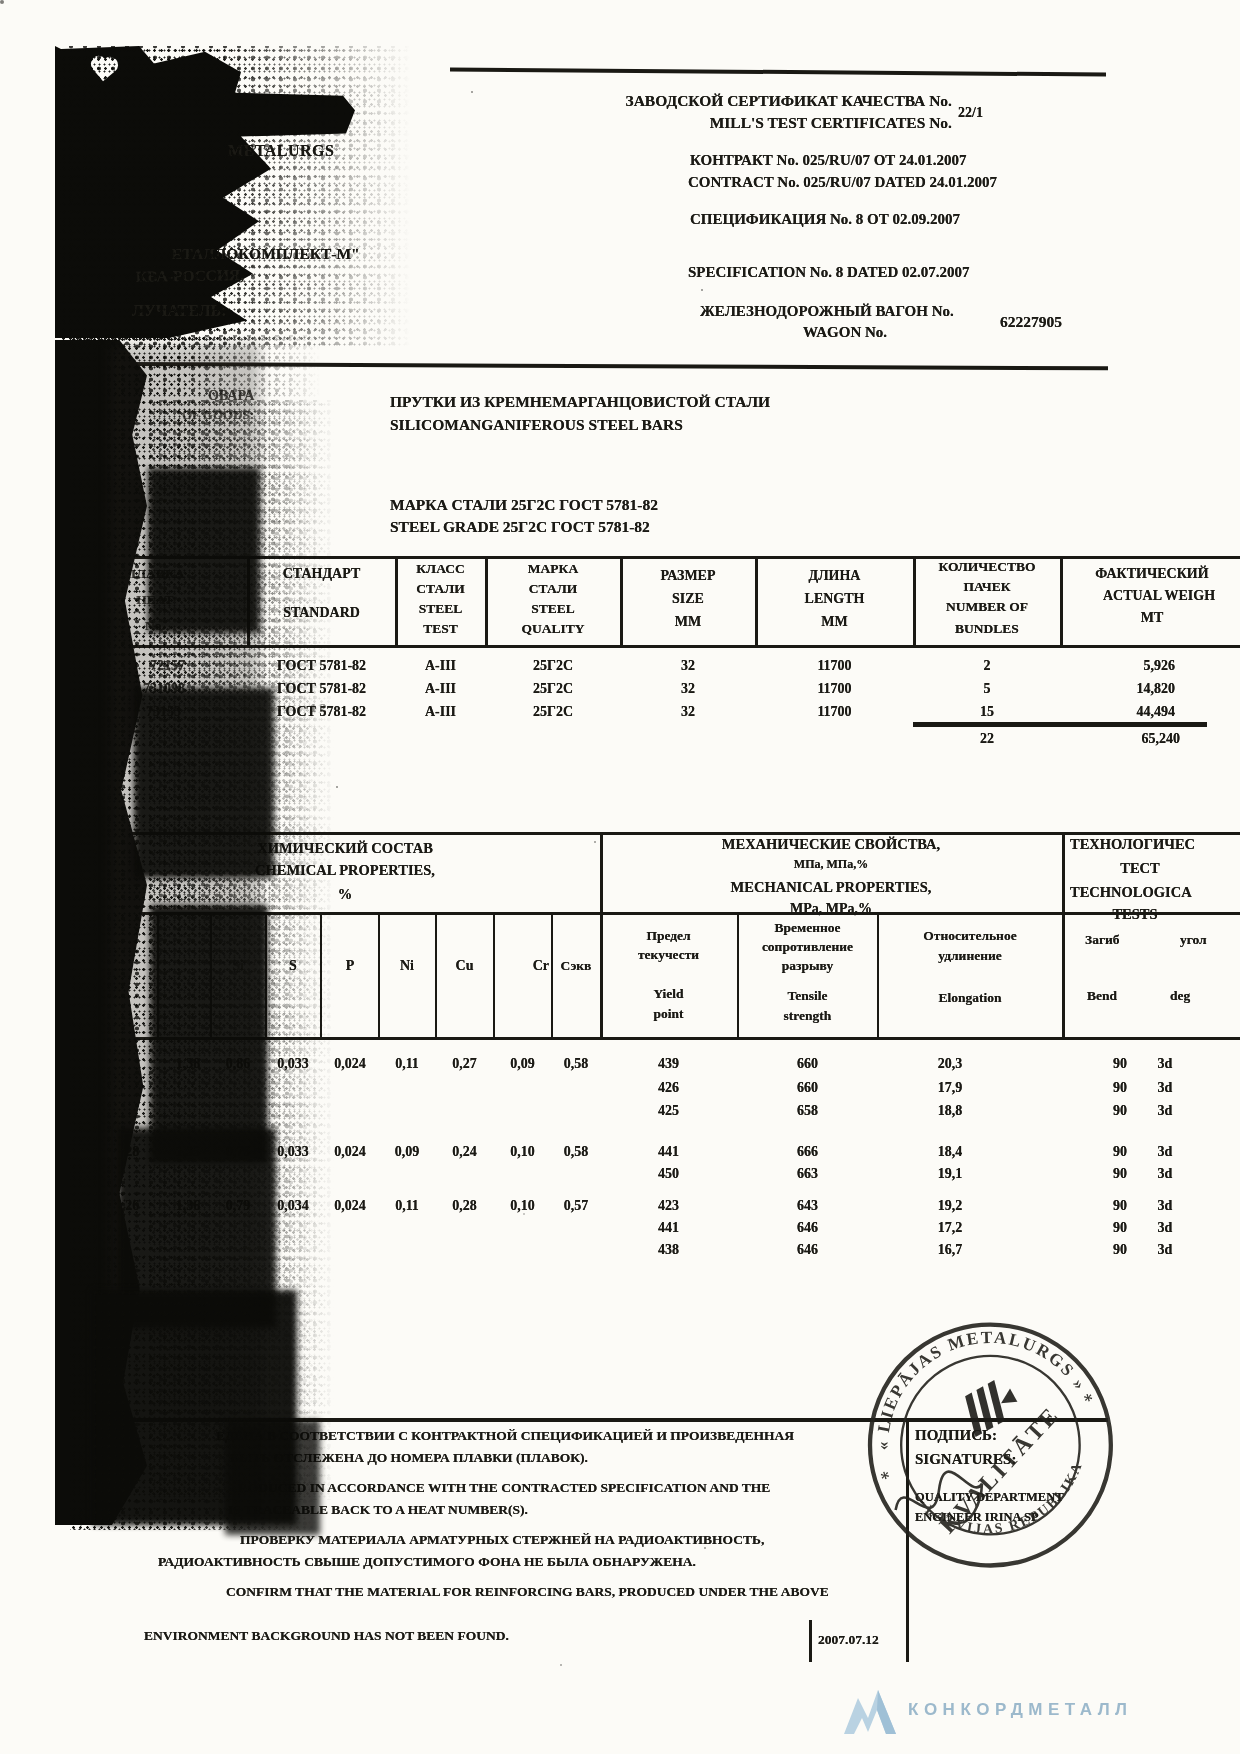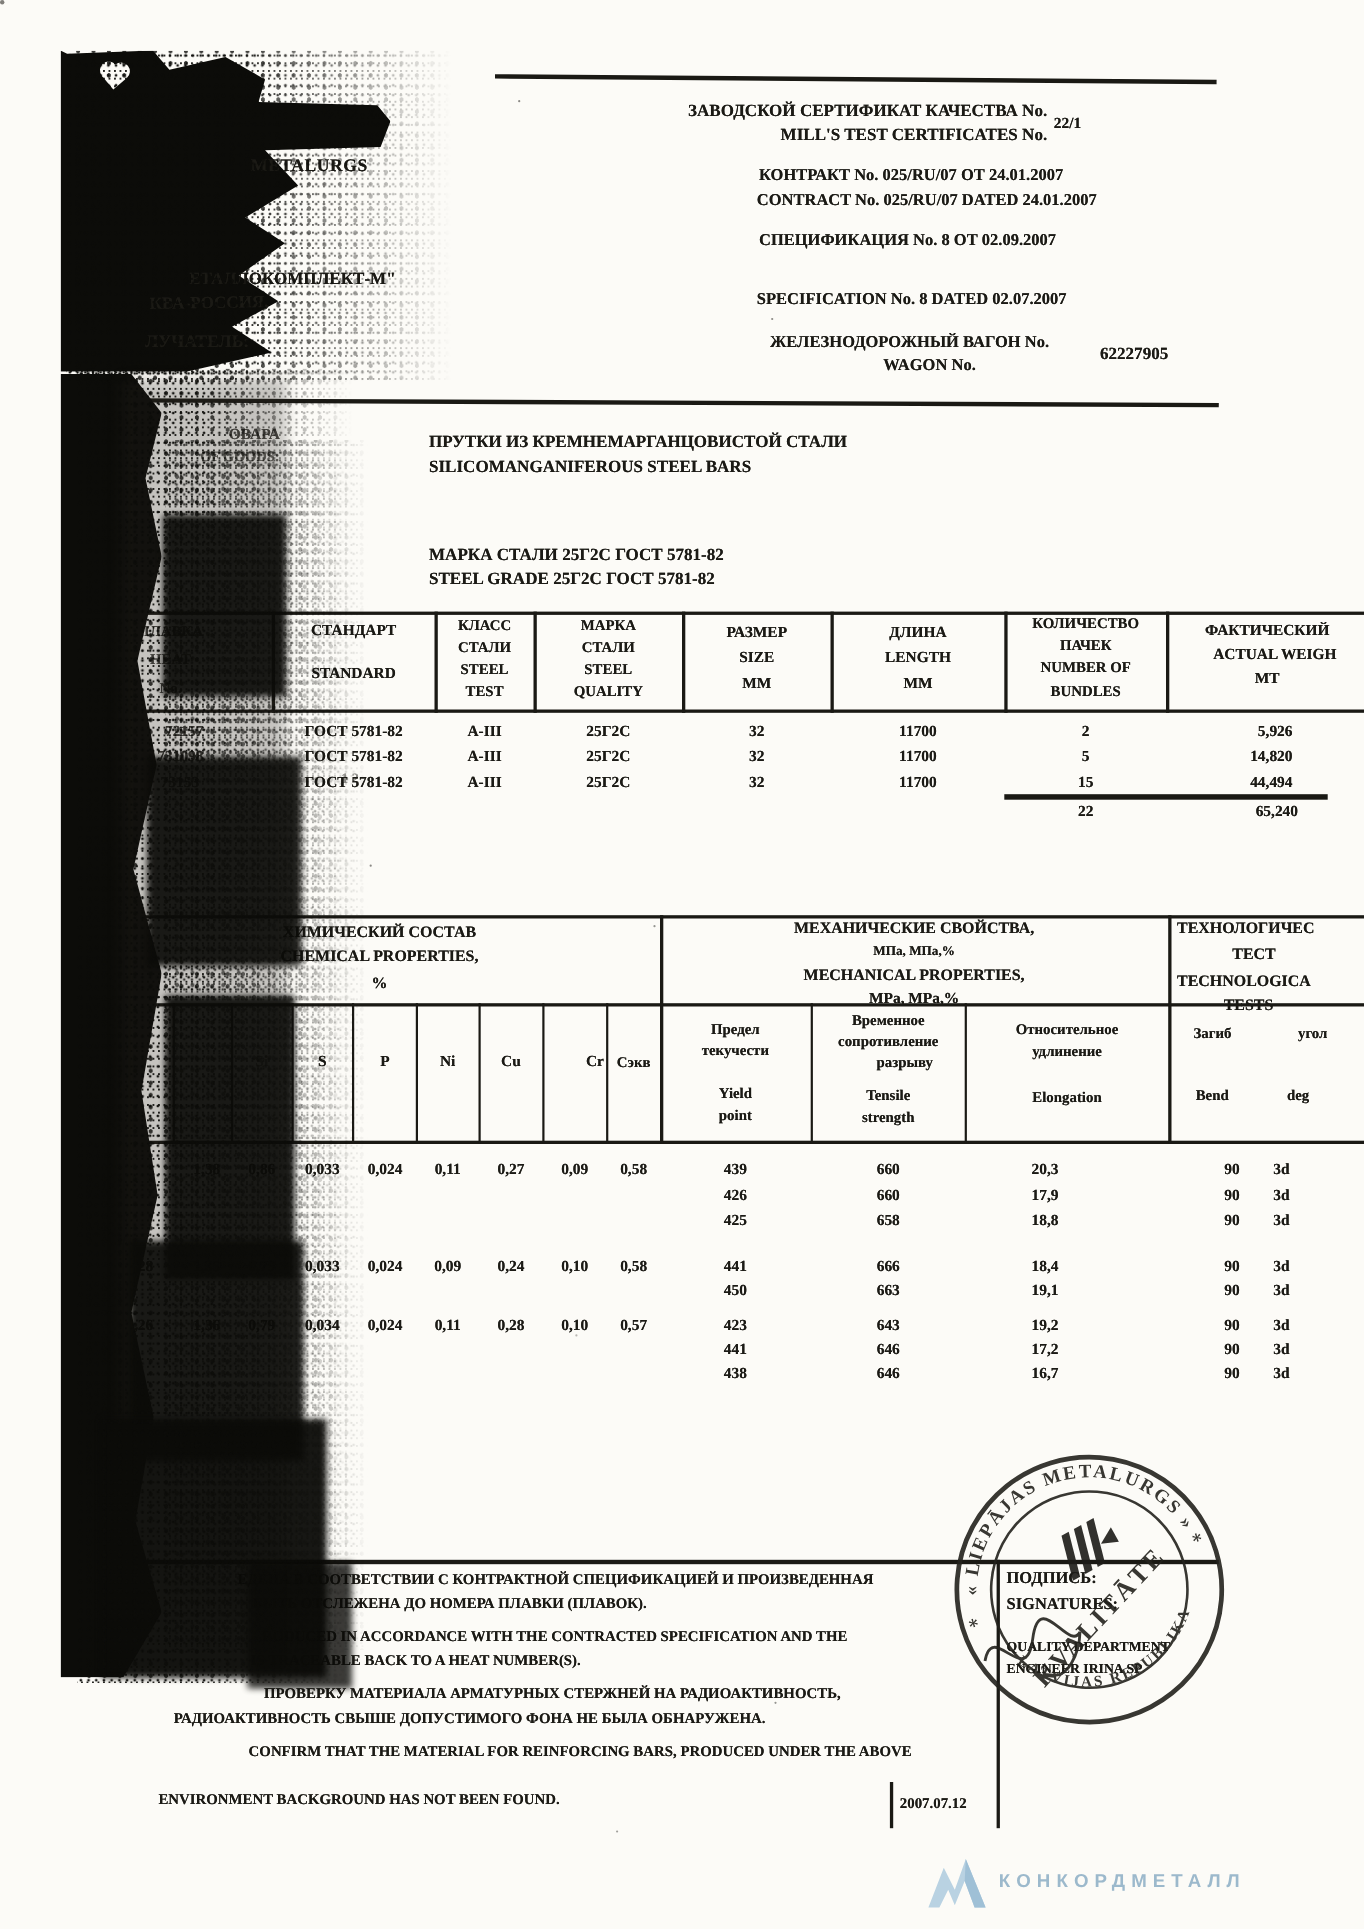--- a/index.html
+++ b/index.html
@@ -175,21 +175,21 @@
   <div class="t c" style="left:438px;top:958px;width:53px;">Cu</div>
   <div class="t c" style="left:496px;top:958px;width:53px;text-align:right;">Cr</div>
   <div class="t c" style="left:551px;top:958px;width:50px;font-size:13.5px;">Сэкв</div>
 
   <div class="t c" style="left:602px;top:928px;width:133px;font-size:13.5px;">Предел</div>
   <div class="t c" style="left:602px;top:947px;width:133px;font-size:13.5px;">текучести</div>
   <div class="t c" style="left:602px;top:986px;width:133px;font-size:13.5px;">Yield</div>
   <div class="t c" style="left:602px;top:1006px;width:133px;font-size:13.5px;">point</div>
   <div class="t c" style="left:740px;top:920px;width:135px;font-size:13.5px;">Временное</div>
   <div class="t c" style="left:740px;top:939px;width:135px;font-size:13.5px;">сопротивление</div>
-  <div class="t c" style="left:740px;top:958px;width:135px;font-size:13.5px;padding-left:15px;">разрыву</div>
+  <div class="t c" style="left:740px;top:958px;width:135px;font-size:13.5px;">разрыву</div>
   <div class="t c" style="left:740px;top:988px;width:135px;font-size:13.5px;">Tensile</div>
   <div class="t c" style="left:740px;top:1008px;width:135px;font-size:13.5px;">strength</div>
   <div class="t c" style="left:880px;top:928px;width:180px;font-size:13.5px;">Относительное</div>
   <div class="t c" style="left:880px;top:948px;width:180px;font-size:13.5px;">удлинение</div>
   <div class="t c" style="left:880px;top:990px;width:180px;font-size:13.5px;">Elongation</div>
   <div class="t" style="left:1085px;top:932px;font-size:13.5px;">Загиб</div>
   <div class="t" style="left:1180px;top:932px;font-size:13.5px;">угол</div>
   <div class="t" style="left:1087px;top:988px;font-size:13.5px;">Bend</div>
   <div class="t" style="left:1170px;top:988px;font-size:13.5px;">deg</div>
 

